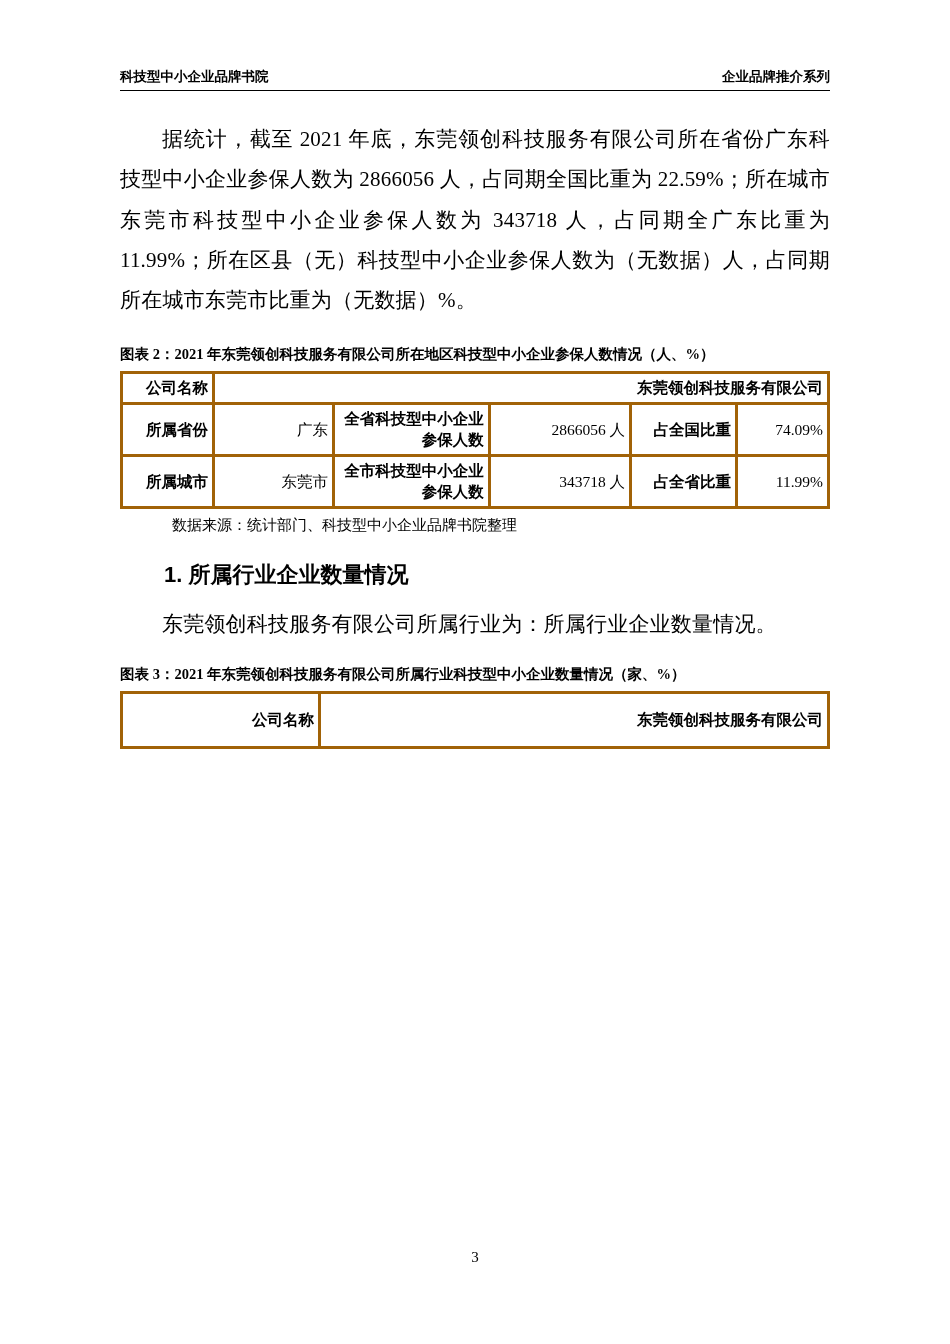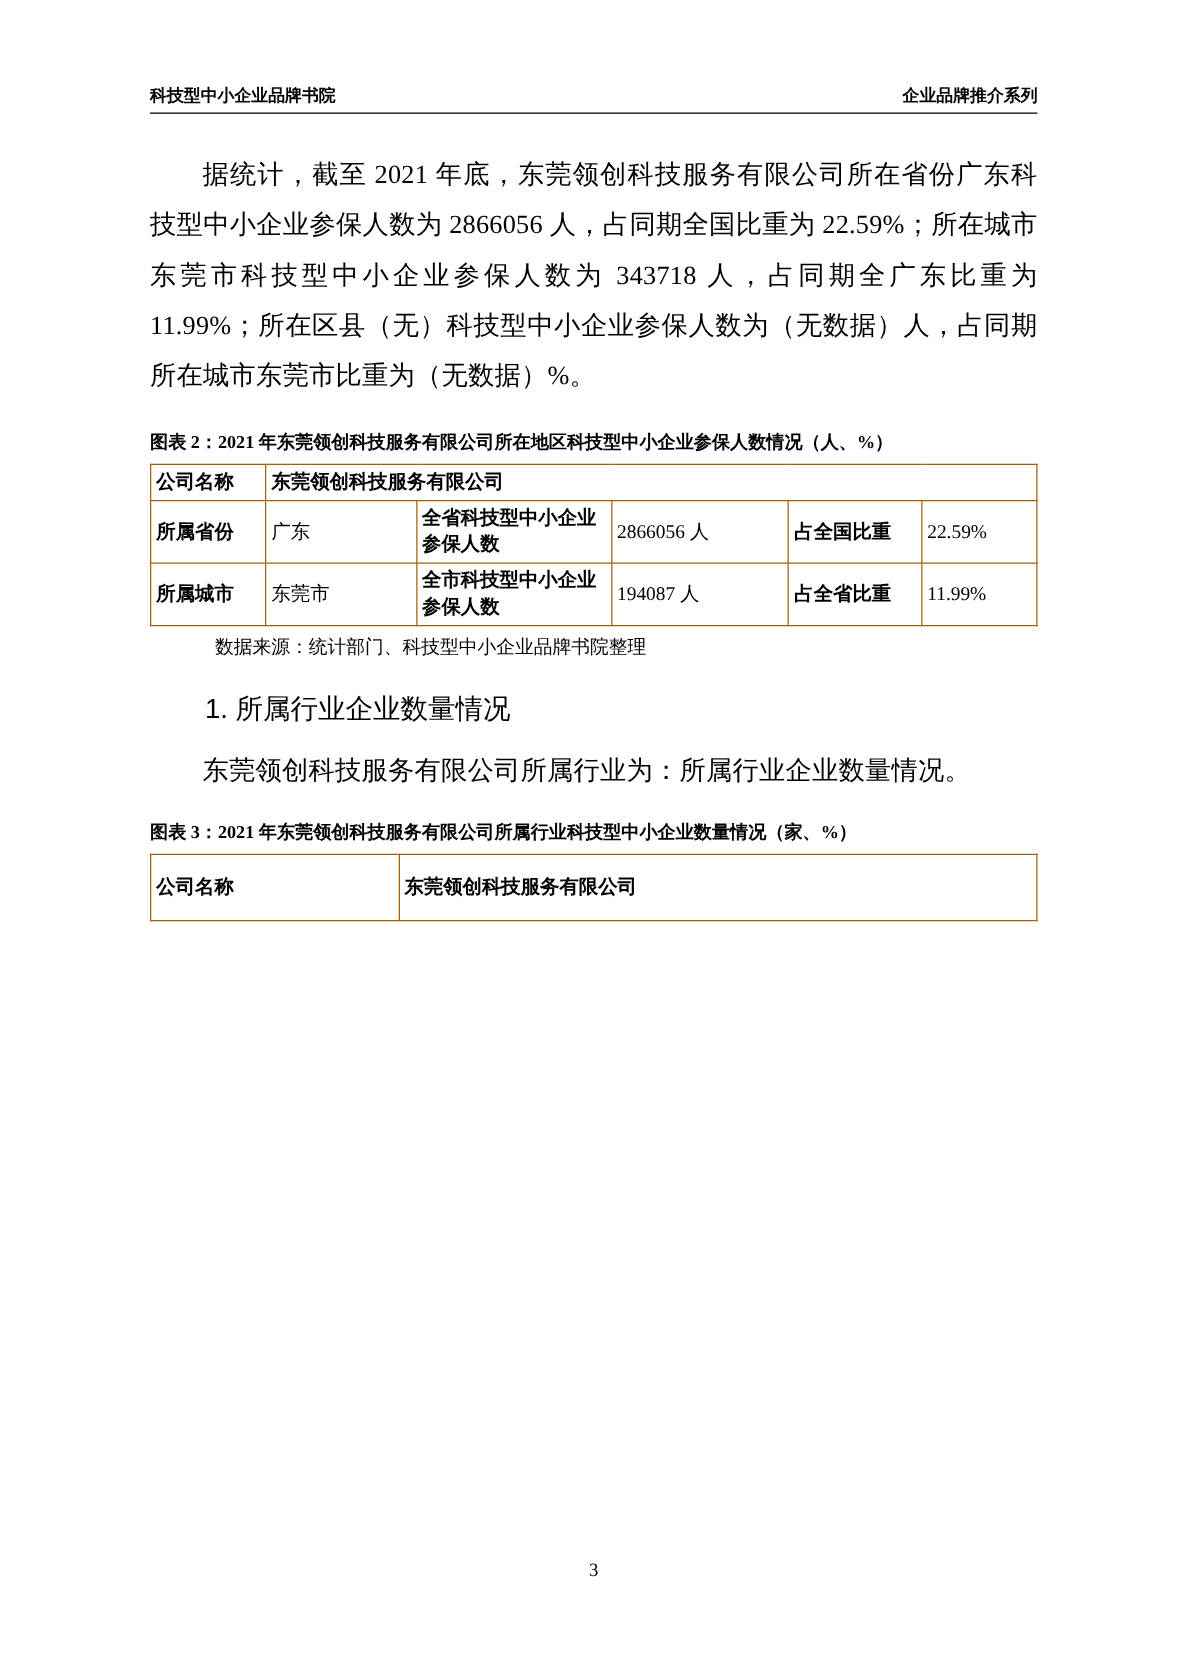--- a/index.html
+++ b/index.html
@@ -61,23 +61,23 @@
   .caption-c2 {
     margin-top: 22px;
   }
   
   table.doc-table {
     border-collapse: collapse;
     width: 100%;
     table-layout: fixed;
   }
   table.doc-table td {
-    border: 1px solid #a16207;
+    border: 3px solid #a16207;
     padding: 4px 4px;
-    text-align: left;
+    text-align: right;
     vertical-align: middle;
     font-size: 15.5px;
     line-height: 1.32;
   }
   td.b {
     font-weight: bold;
   }
   td.company-title {
     font-weight: bold;
     font-size: 23px;
@@ -91,21 +91,21 @@
     font-family: "Liberation Sans", "DejaVu Sans", sans-serif;
     font-weight: bold;
     font-size: 25px;
     line-height: 1.62;
     margin: 26px 0 0 0;
     text-indent: 1.4em;
     text-align: justify;
   }
   h3.subsec {
     font-family: "Liberation Sans", "DejaVu Sans", sans-serif;
-    font-weight: normal;
+    font-weight: bold;
     font-size: 22px;
     line-height: 1.6;
     margin: 22px 0 0 0;
     text-indent: 2em;
   }
   .para-sub {
     margin-top: 12px;
   }
   
   .t3-wrap {
@@ -163,27 +163,27 @@
       <tr>
         <td class="b">公司名称</td>
         <td class="company-title" colspan="5">东莞领创科技服务有限公司</td>
       </tr>
       <tr>
         <td class="b">所属省份</td>
         <td>广东</td>
         <td class="b">全省科技型中小企业参保人数</td>
         <td>2866056 人</td>
         <td class="b">占全国比重</td>
-        <td>22.59%</td>
+        <td>74.09%</td>
       </tr>
       <tr>
         <td class="b">所属城市</td>
         <td>东莞市</td>
         <td class="b">全市科技型中小企业参保人数</td>
-        <td>194087 人</td>
+        <td>343718 人</td>
         <td class="b">占全省比重</td>
         <td>11.99%</td>
       </tr>
     </tbody>
   </table>
 
   <div class="src">数据来源：统计部门、科技型中小企业品牌书院整理</div>
 
 
   <h3 class="subsec">1. 所属行业企业数量情况</h3>

